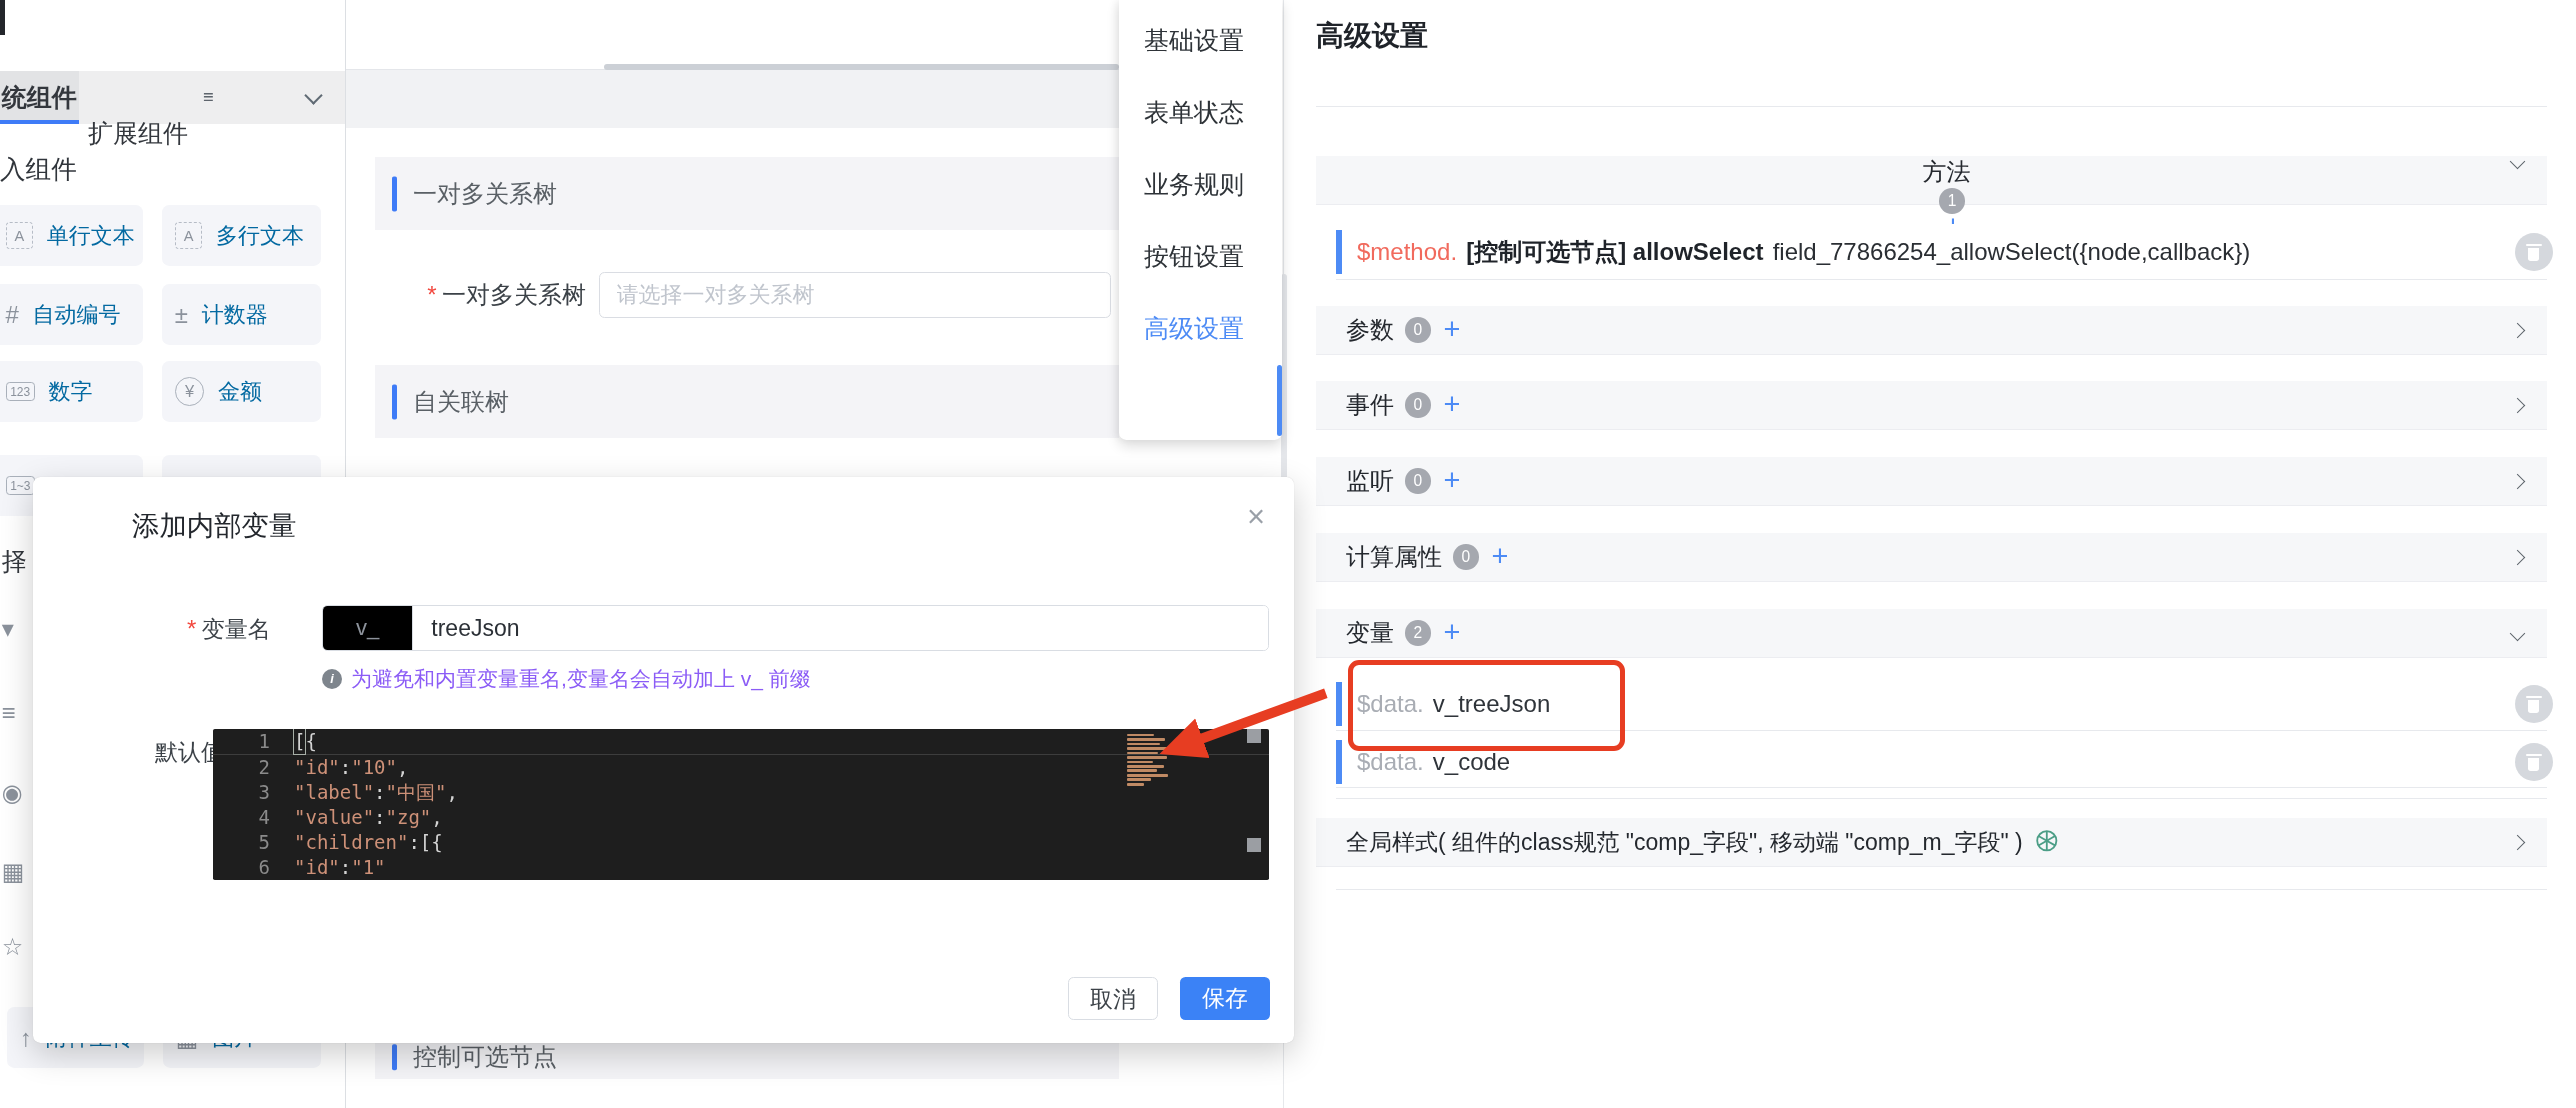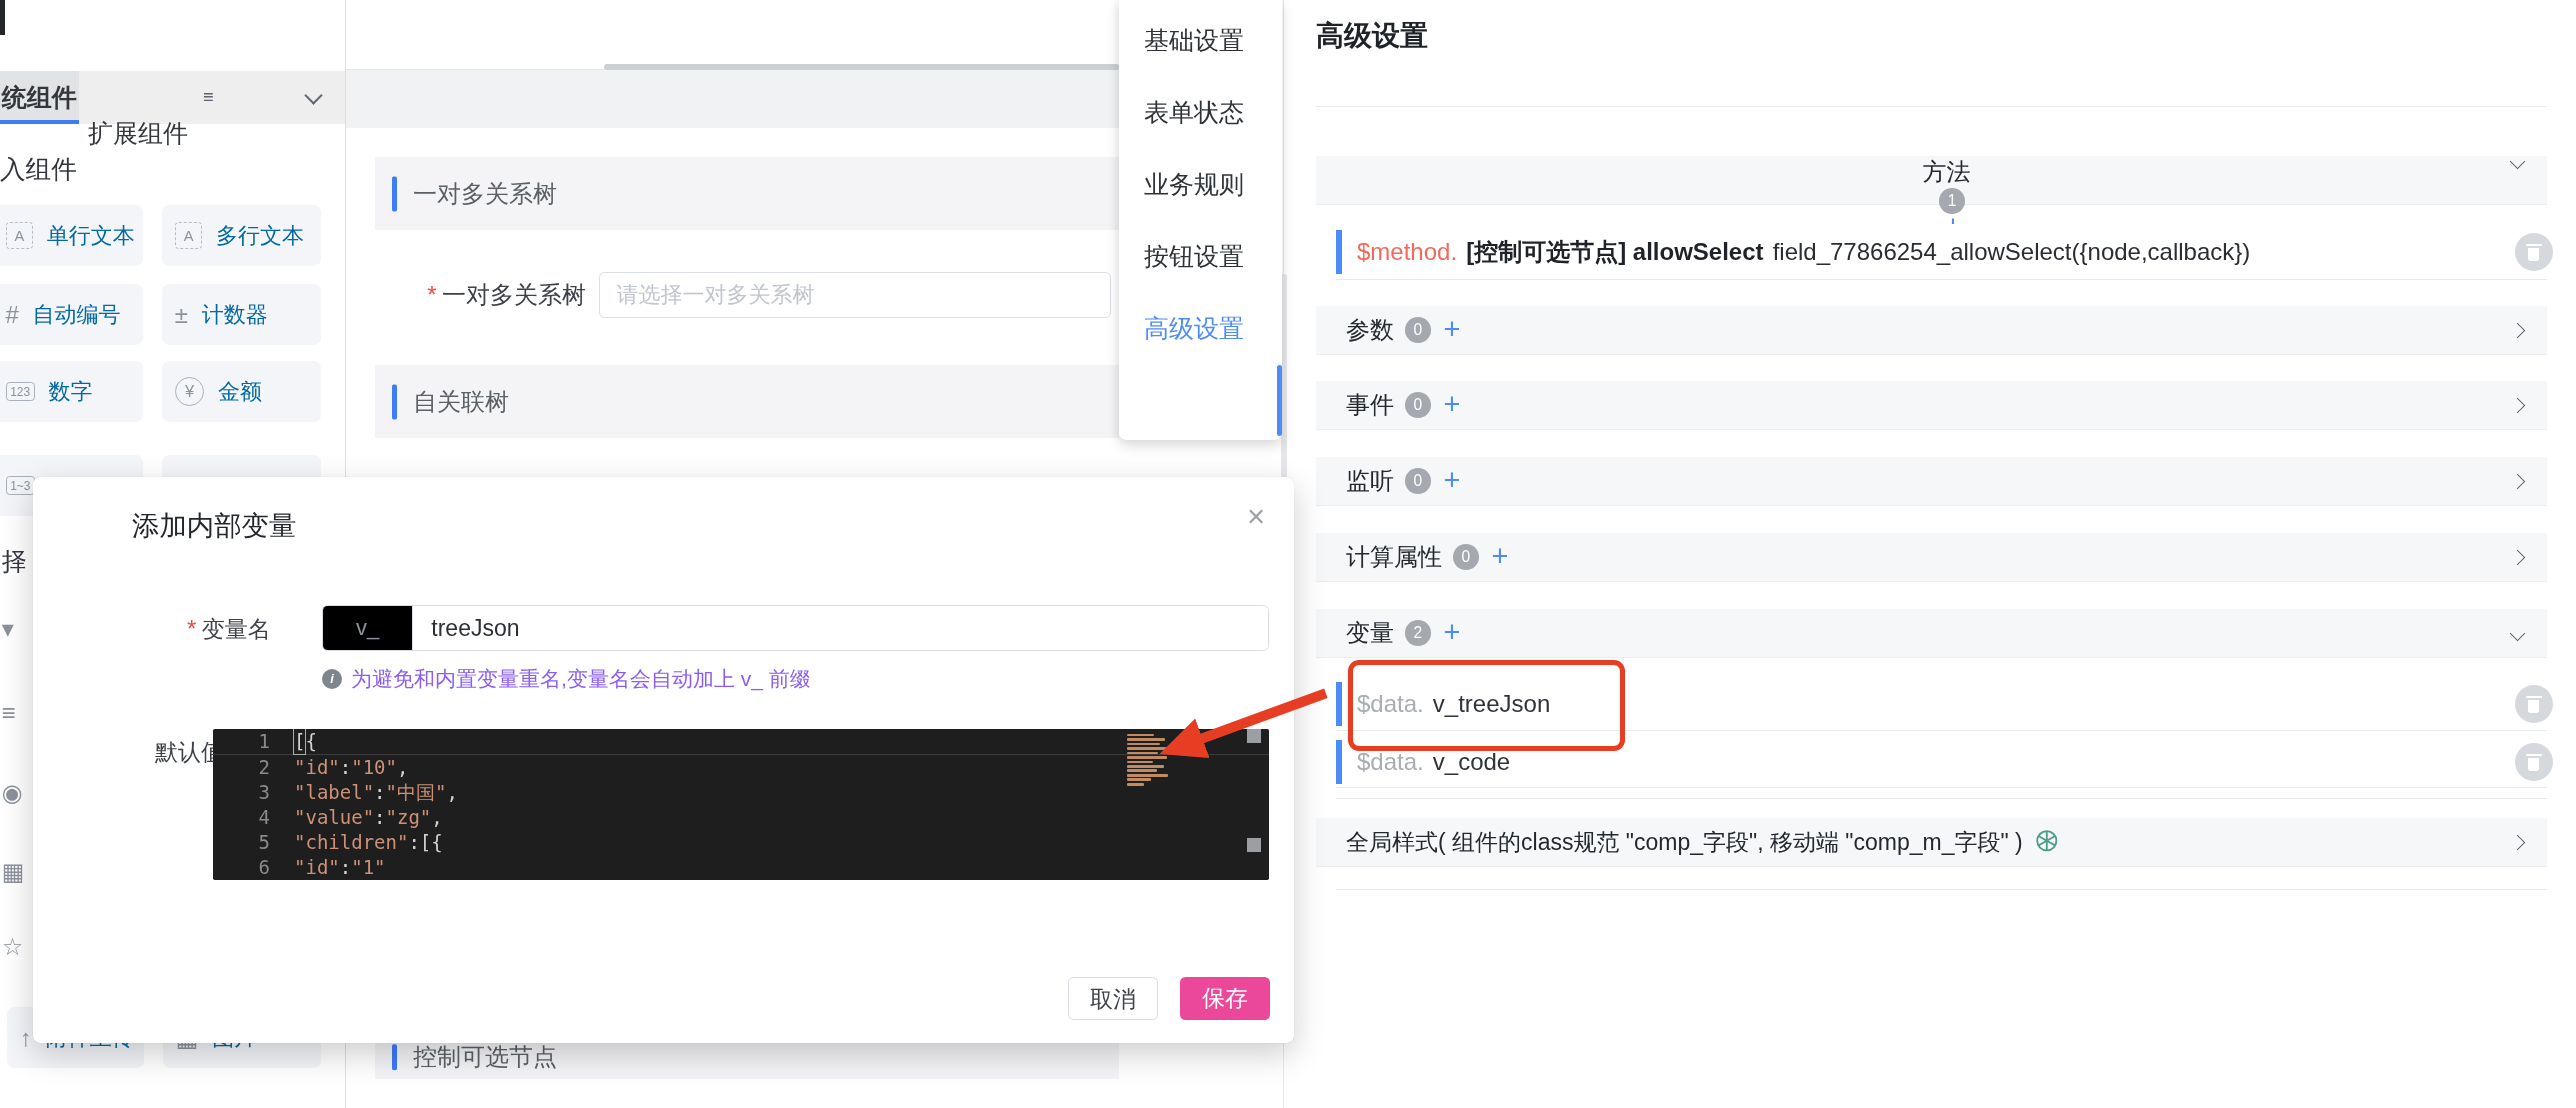--- a/index.html
+++ b/index.html
@@ -103,21 +103,21 @@
   .cl.cur{border-bottom:0.9px solid rgba(255,255,255,.14);}
   .ln{width:57px;text-align:right;padding-right:24px;color:#8b8b8b;flex:0 0 auto;}
   .cc{color:#d4d4d4;white-space:pre;}
   .cc .str{color:#ce9178;}
   .cursor{display:inline-block;outline:1.4px solid #a8b0a8;outline-offset:-0.9px;}
   .minimap{position:absolute;left:914px;top:4.6px;width:73px;}
   .minimap .mbar{height:2.7px;background:#c08a64;margin-bottom:1.8px;border-radius:0.9px;}
   .ed-sq{position:absolute;width:13.7px;height:13.7px;background:#9b9ea3;}
   .m-btn{position:absolute;top:500px;width:90px;height:43px;border-radius:5.5px;font-size:23px;text-align:center;line-height:43px;cursor:pointer;box-sizing:border-box;}
   .m-cancel{left:1035px;background:#fff;border:0.9px solid #d9dde3;color:#3c4248;}
-  .m-save{left:1147px;background:#ec4899;color:#fff;}
+  .m-save{left:1147px;background:#3b82f6;color:#fff;}
 
   
   .anno-rect{position:absolute;left:1348px;top:660px;width:267px;height:81px;border:5.5px solid #e73d22;border-radius:11px;z-index:30;pointer-events:none;}
   .anno-arrow{position:absolute;left:1134px;top:684px;z-index:30;pointer-events:none;}
 </style>
 </head>
 <body>
 
 <div class="app">
 

